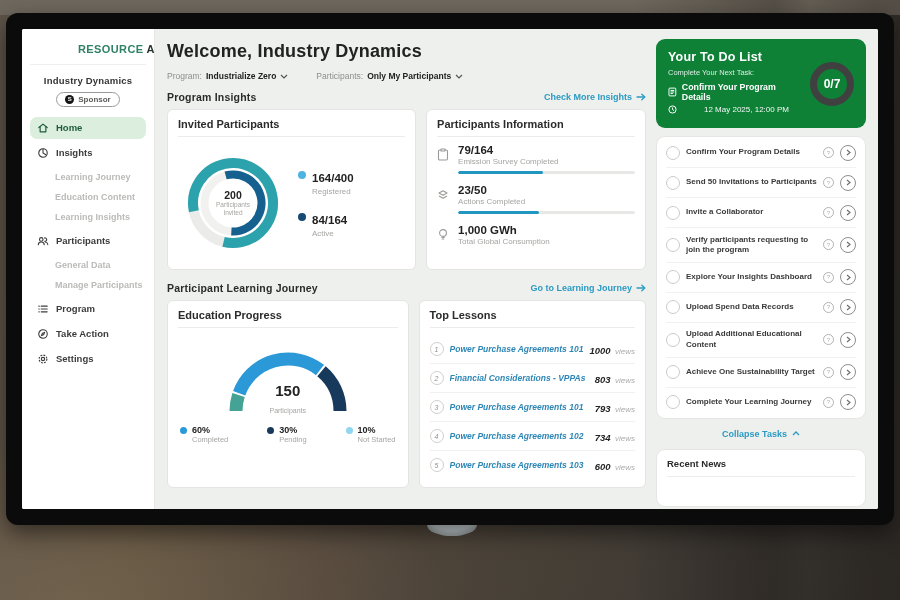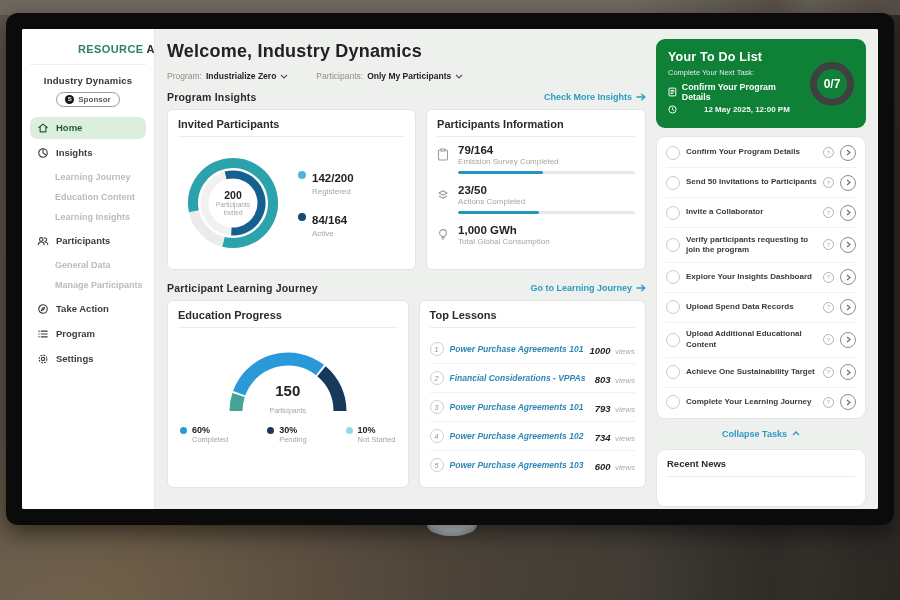--- a/index.html
+++ b/index.html
@@ -92,21 +92,21 @@
   .views b{font-size:9.5px;color:#222;}
   .views span{font-size:8px;color:#ababab;}
 
   
   .right-col{width:210px;flex-shrink:0;display:flex;flex-direction:column;gap:8px;}
   .todo-hero{background:#0e8137;border-radius:9px;padding:11px 12px;color:#fff;display:flex;
     justify-content:space-between;align-items:center;gap:6px;}
   .hero-title{font-size:12.5px;font-weight:bold;letter-spacing:.2px;}
   .hero-sub{font-size:7.5px;color:rgba(255,255,255,.85);margin:4px 0 5px;}
   .hero-row{display:flex;align-items:center;gap:5px;font-size:8.8px;font-weight:bold;margin:3px 0;}
-  .hero-row.date{font-size:8px;font-weight:bold;color:rgba(255,255,255,.95);gap:27px;}
+  .hero-row.date{font-size:8px;font-weight:normal;color:rgba(255,255,255,.95);gap:27px;}
   .hero-ring{width:30px;height:30px;border:7px solid #404040;border-radius:50%;display:flex;
     align-items:center;justify-content:center;font-size:12px;font-weight:bold;flex-shrink:0;}
   .todo-list{background:#fff;border:1px solid #e6e6e4;border-radius:9px;padding:1px 9px;}
   .task{display:flex;align-items:center;gap:6px;padding:6.5px 0;border-bottom:1px solid #f1f1ef;cursor:pointer;}
   .task:last-child{border-bottom:none;}
   .task-check{width:12px;height:12px;border:1.4px solid #cbcbc9;border-radius:50%;flex-shrink:0;}
   .task-label{flex:1;font-size:8px;font-weight:bold;color:#3a3a3a;line-height:1.3;}
   .task-info{width:9px;height:9px;border:1px solid #b3b3b1;border-radius:50%;color:#b3b3b1;font-size:6px;
     display:flex;align-items:center;justify-content:center;flex-shrink:0;}
   .task-go{width:14px;height:14px;border:1.4px solid #8d8d8b;border-radius:50%;color:#6f6f6d;
@@ -160,36 +160,36 @@
             <circle cx="4.6" cy="4.8" r="1.9"></circle>
             <path d="M8 3.2 a1.9 1.9 0 1 1 0.4 3.7"></path>
             <path d="M1.4 10.6 C1.4 8.6 2.8 7.6 4.6 7.6 C6.4 7.6 7.8 8.6 7.8 10.6"></path>
             <path d="M9.4 7.8 C10.9 8 11.7 9 11.7 10.4"></path>
           </svg>
       <span>Participants</span>
     </div>
     <div class="nav-sub">General Data</div>
     <div class="nav-sub">Manage Participants</div>
     <div class="nav-item">
-      <svg width="12" height="12" viewBox="0 0 13 13" fill="none" stroke="currentColor" stroke-width="1.2" stroke-linejoin="round">
-            <circle cx="6.5" cy="6.5" r="4.6"></circle>
-            <path d="M4.8 8.2 L5.8 5.8 L8.2 4.8 L7.2 7.2 Z"></path>
-          </svg>
-      <span>Take Action</span>
-    </div>
-    <div class="nav-item">
       <svg width="12" height="12" viewBox="0 0 13 13" fill="none" stroke="currentColor" stroke-width="1.3" stroke-linecap="round">
             <path d="M4.6 3.4 H11"></path>
             <path d="M4.6 6.5 H11"></path>
             <path d="M4.6 9.6 H11"></path>
             <path d="M2 3.4 H2.4"></path>
             <path d="M2 6.5 H2.4"></path>
             <path d="M2 9.6 H2.4"></path>
           </svg>
       <span>Program</span>
+    </div>
+    <div class="nav-item">
+      <svg width="12" height="12" viewBox="0 0 13 13" fill="none" stroke="currentColor" stroke-width="1.2" stroke-linejoin="round">
+            <circle cx="6.5" cy="6.5" r="4.6"></circle>
+            <path d="M4.8 8.2 L5.8 5.8 L8.2 4.8 L7.2 7.2 Z"></path>
+          </svg>
+      <span>Take Action</span>
     </div>
     <div class="nav-item">
       <svg width="12" height="12" viewBox="0 0 13 13" fill="none" stroke="currentColor" stroke-width="1.2">
             <circle cx="6.5" cy="6.5" r="1.8"></circle>
             <circle cx="6.5" cy="6.5" r="4.2" stroke-dasharray="2 1.3"></circle>
           </svg>
       <span>Settings</span>
     </div>
   </div>
 
@@ -239,21 +239,21 @@
               </svg>
               <div class="donut-center">
                 <b>200</b>
                 <span>Participants Invited</span>
               </div>
             </div>
             <div class="legend-v">
               <div class="leg-item">
                 <span class="leg-dot" style="background: rgb(77, 180, 226);"></span>
                 <span>
-                  <span class="leg-val">142/200</span>
+                  <span class="leg-val">164/400</span>
                   <div class="leg-lab">Registered</div>
                 </span>
               </div>
               <div class="leg-item">
                 <span class="leg-dot" style="background: rgb(23, 74, 114);"></span>
                 <span>
                   <span class="leg-val">84/164</span>
                   <div class="leg-lab">Active</div>
                 </span>
               </div>

